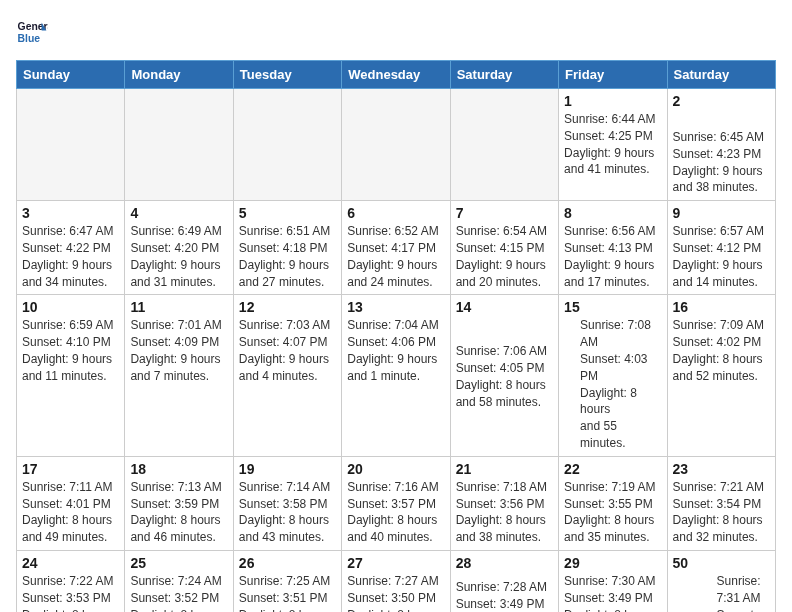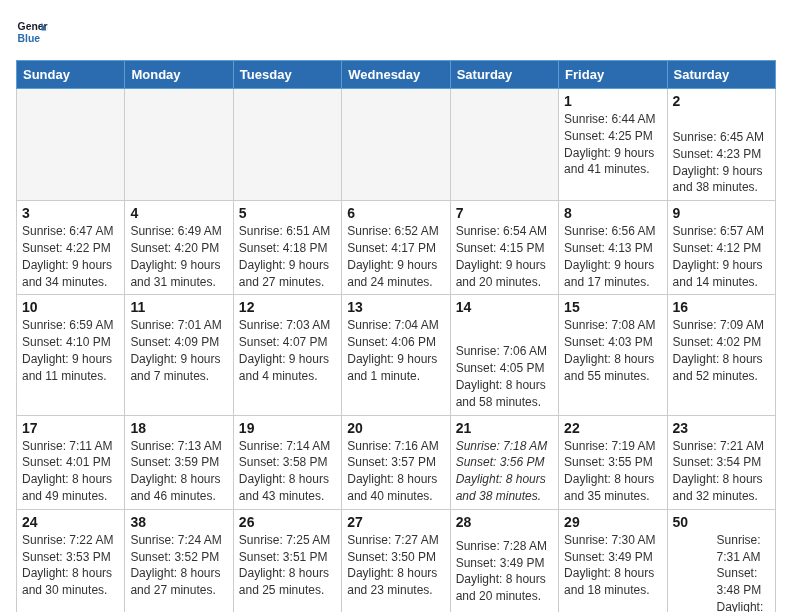--- a/index.html
+++ b/index.html
@@ -212,21 +212,21 @@
         </td>
         <td>
           <div class="day-number">14</div>
           <div class="day-info" style="white-space: pre-line; margin-top: 28px;">Sunrise: 7:06 AM
 Sunset: 4:05 PM
 Daylight: 8 hours
 and 58 minutes.</div>
         </td>
         <td>
           <div class="day-number">15</div>
-          <div class="day-info" style="white-space: pre-line;">Sunrise: 7:08 AM
+          <div class="day-info" style="white-space: pre-line; margin-left: 16px;">Sunrise: 7:08 AM
 Sunset: 4:03 PM
 Daylight: 8 hours
 and 55 minutes.</div>
         </td>
         <td>
           <div class="day-number">16</div>
           <div class="day-info" style="white-space: pre-line;">Sunrise: 7:09 AM
 Sunset: 4:02 PM
 Daylight: 8 hours
 and 52 minutes.</div>
@@ -256,21 +256,21 @@
         </td>
         <td>
           <div class="day-number">20</div>
           <div class="day-info" style="white-space: pre-line;">Sunrise: 7:16 AM
 Sunset: 3:57 PM
 Daylight: 8 hours
 and 40 minutes.</div>
         </td>
         <td>
           <div class="day-number">21</div>
-          <div class="day-info" style="white-space: pre-line; font-style: italic;">Sunrise: 7:18 AM
+          <div class="day-info" style="white-space: pre-line;">Sunrise: 7:18 AM
 Sunset: 3:56 PM
 Daylight: 8 hours
 and 38 minutes.</div>
         </td>
         <td>
           <div class="day-number">22</div>
           <div class="day-info" style="white-space: pre-line;">Sunrise: 7:19 AM
 Sunset: 3:55 PM
 Daylight: 8 hours
 and 35 minutes.</div>
@@ -285,21 +285,21 @@
       </tr>
       <tr>
         <td>
           <div class="day-number">24</div>
           <div class="day-info" style="white-space: pre-line;">Sunrise: 7:22 AM
 Sunset: 3:53 PM
 Daylight: 8 hours
 and 30 minutes.</div>
         </td>
         <td>
-          <div class="day-number">38</div>
+          <div class="day-number">25</div>
           <div class="day-info" style="white-space: pre-line;">Sunrise: 7:24 AM
 Sunset: 3:52 PM
 Daylight: 8 hours
 and 27 minutes.</div>
         </td>
         <td>
           <div class="day-number">26</div>
           <div class="day-info" style="white-space: pre-line;">Sunrise: 7:25 AM
 Sunset: 3:51 PM
 Daylight: 8 hours

